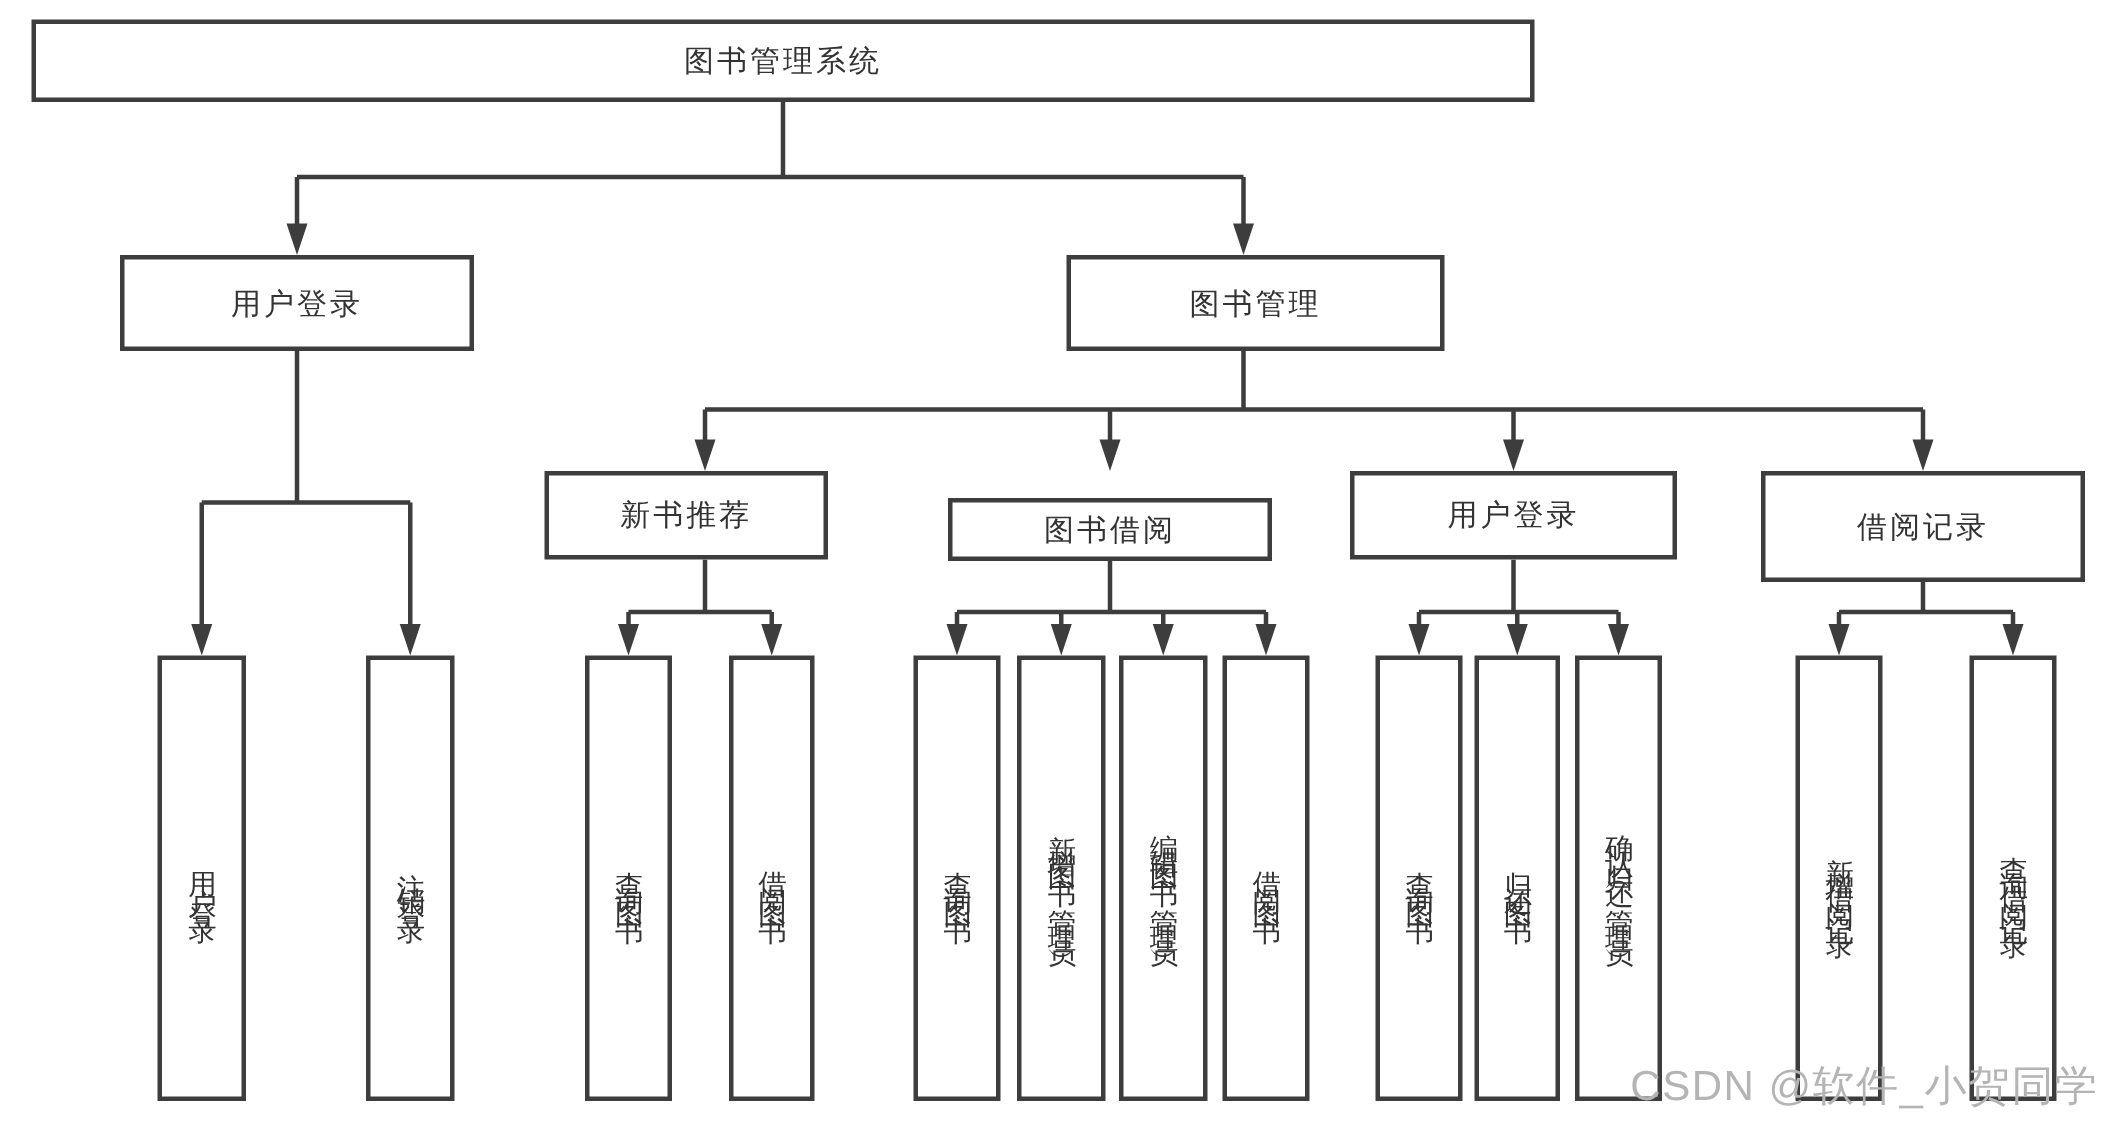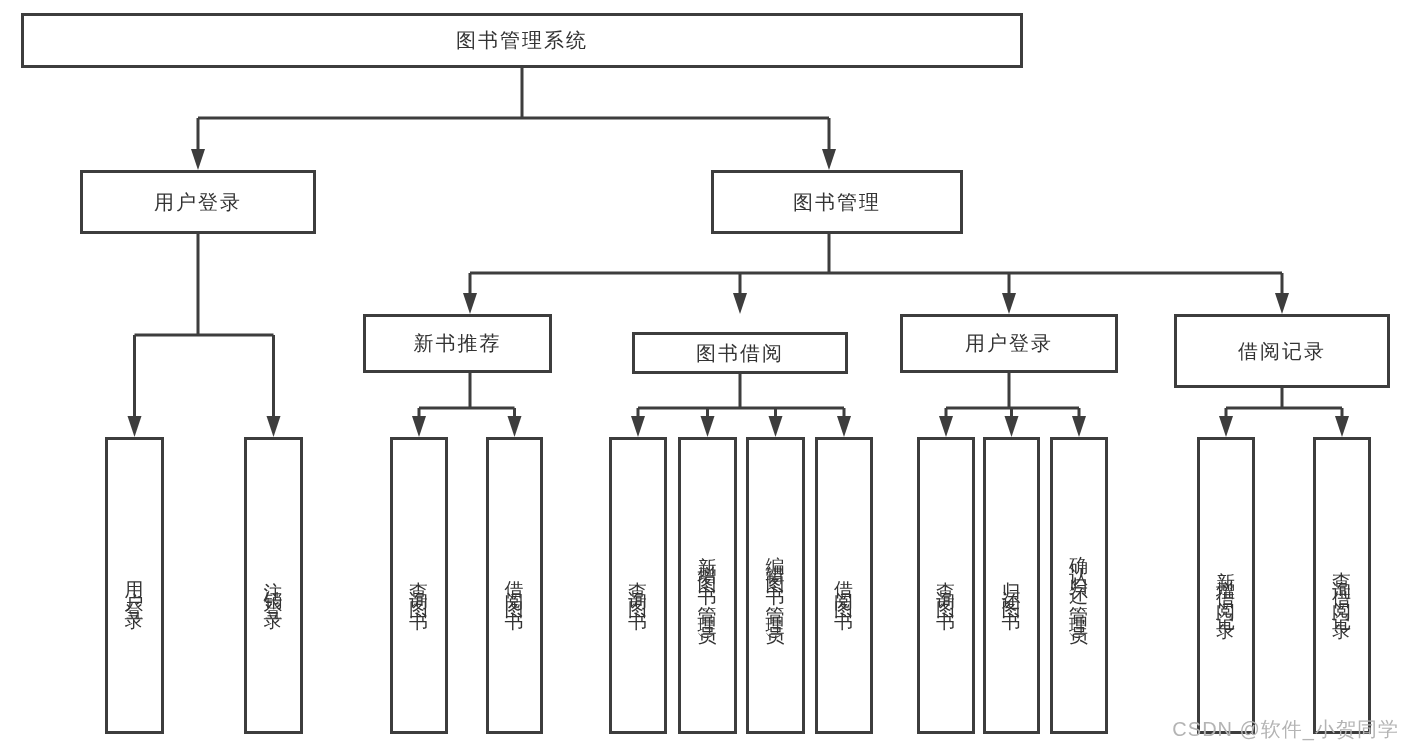--- a/index.html
+++ b/index.html
@@ -11,21 +11,21 @@
   .node{
     position:absolute;box-sizing:border-box;border:3px solid #3d3d3d;background:#ffffff;
     display:flex;align-items:center;justify-content:center;
   }
   .node.h .lbl{font-size:20px;letter-spacing:2px;white-space:nowrap;}
   .node.v .lbl{
     writing-mode:vertical-rl;font-size:19px;letter-spacing:10px;line-height:1;
     white-space:nowrap;
   }
   .watermark{
-    position:absolute;right:6px;bottom:4px;font-size:20px;color:#b4b4b4;
+    position:absolute;right:6px;bottom:4px;font-size:28px;color:#b4b4b4;
     letter-spacing:1px;white-space:nowrap;
   }
 </style>
 </head>
 <body>
 
 <div class="canvas">
 
   <svg class="connectors" width="1405" height="747" viewBox="0 0 1405 747" xmlns="http://www.w3.org/2000/svg">
     <g stroke="#3d3d3d" stroke-width="3" fill="none">

